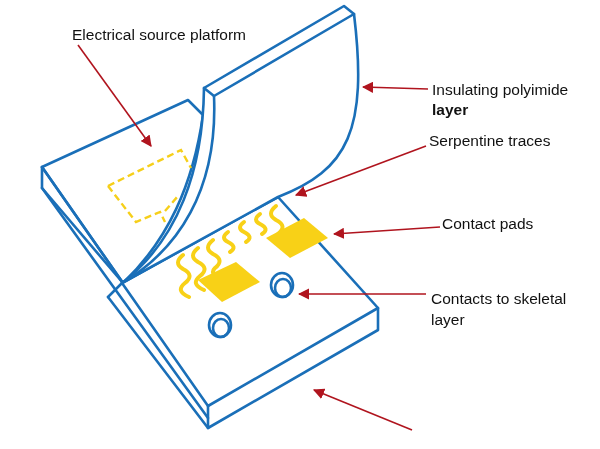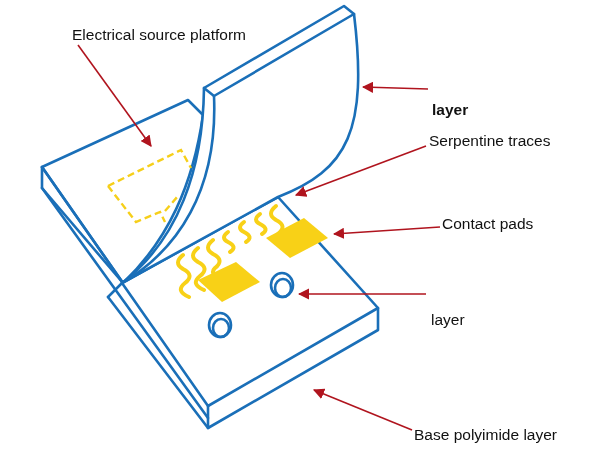--- a/index.html
+++ b/index.html
@@ -78,18 +78,19 @@
       <line class="arrow" x1="70" y1="45" x2="143" y2="146" marker-end="url(#ah)"></line>
       <line class="arrow" x1="420" y1="89" x2="355" y2="87" marker-end="url(#ah)"></line>
       <line class="arrow" x1="418" y1="146" x2="288" y2="195" marker-end="url(#ah)"></line>
       <line class="arrow" x1="432" y1="227" x2="326" y2="234" marker-end="url(#ah)"></line>
       <line class="arrow" x1="418" y1="294" x2="291" y2="294" marker-end="url(#ah)"></line>
       <line class="arrow" x1="404" y1="430" x2="306" y2="390" marker-end="url(#ah)"></line>
     </g>
   </svg>
 
   <div class="lbl" style="left:64px;top:25px;">Electrical source platform</div>
+  <div class="lbl" style="left:424px;top:80px;">Insulating polyimide</div>
   <div class="lbl" style="left:424px;top:100px;font-weight:bold;">layer</div>
   <div class="lbl" style="left:434px;top:214px;">Contact pads</div>
   <div class="lbl" style="left:421px;top:131px;">Serpentine traces</div>
+  <div class="lbl" style="left:423px;top:289px;">Contacts to skeletal</div>
   <div class="lbl" style="left:423px;top:310px;">layer</div>
-  <div class="lbl" style="left:406px;top:425px;">Base polyimide layer</div>
 </div>
 
 </body></html>

